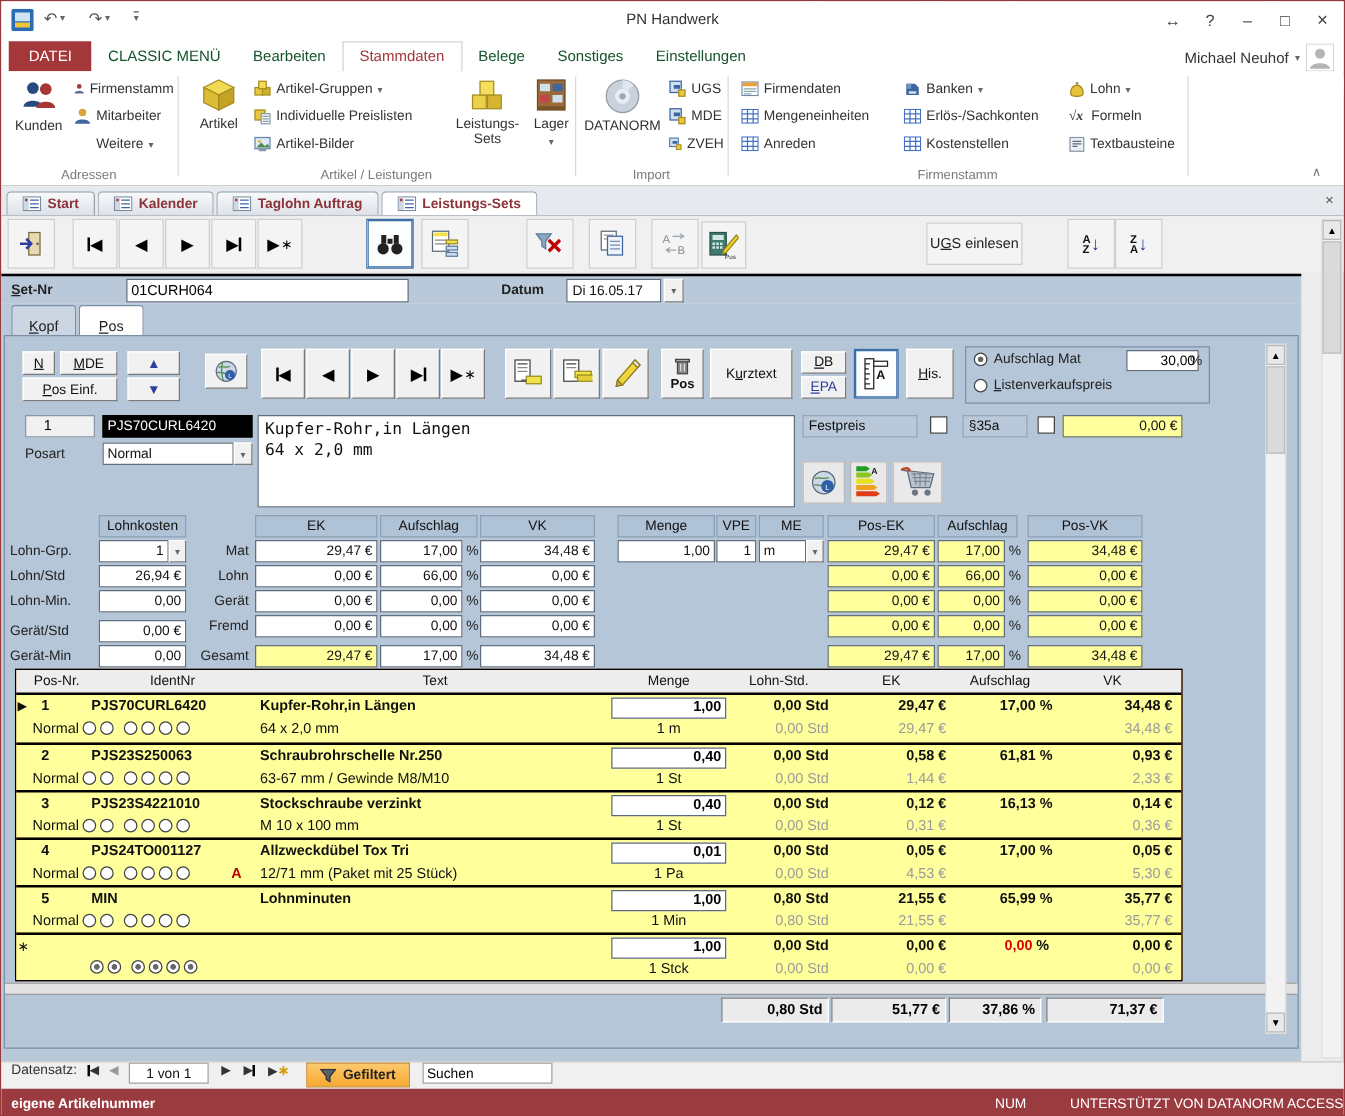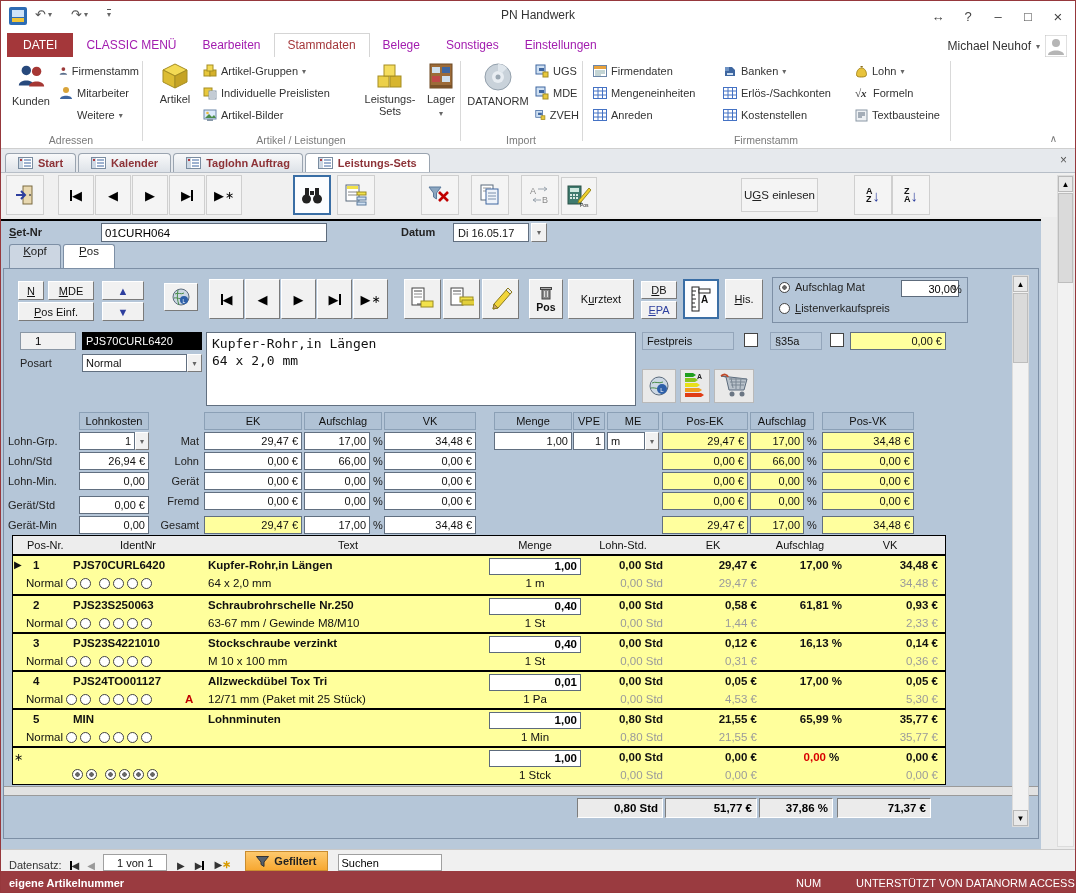--- a/index.html
+++ b/index.html
@@ -17,40 +17,40 @@
   .hd{background:#b0c2d5;border:1px solid #8ba0b6;font-size:11px;color:#111;display:flex;align-items:center;justify-content:center;}
   .flab{background:#b9c9da;border:1px solid #93a5ba;font-size:11px;color:#111;display:flex;align-items:center;padding-left:4px;}
   .sunk{background:#ebebeb;border:1px solid;border-color:#7d7d7d #ffffff #ffffff #7d7d7d;font-weight:bold;font-size:11.5px;display:flex;align-items:center;justify-content:flex-end;padding-right:4px;}
   
   .titlebar{left:0;top:0;width:100%;height:30px;background:#fff;border-bottom:0;}
   .wbtn{width:30px;height:28px;display:flex;align-items:center;justify-content:center;font-size:13px;color:#444;}
   .qat{font-size:13px;color:#555;display:flex;align-items:center;gap:2px;}
   .dd{font-size:8px;color:#666;}
   
   .rtabs{left:0;top:30px;width:100%;height:26px;background:#fff;display:flex;align-items:flex-end;}
-  .rtab{padding:4px 13px 5px;font-size:12px;color:#a21caf;}
+  .rtab{padding:4px 13px 5px;font-size:12px;color:#14532d;}
   .rtab.file{background:#a4373a;color:#fff;margin-left:6px;padding:5px 16px;}
   .rtab.act{background:#fff;border:1px solid #d5d5d5;border-bottom:none;color:#a4373a;}
   
   .rbody{left:0;top:56px;width:100%;height:92px;background:#fff;border-bottom:1px solid #cfcfcf;}
   .rgroup{position:absolute;top:0;height:90px;}
   .rcap{position:absolute;bottom:1px;left:0;width:100%;text-align:center;font-size:10.5px;color:#7a7a7a;}
   .rsep{position:absolute;top:4px;height:80px;width:1px;background:#d9d9d9;}
   .rbig{position:absolute;top:2px;height:72px;display:flex;flex-direction:column;align-items:center;padding-top:3px;gap:3px;font-size:11px;color:#333;text-align:center;line-height:12px;}
   .rcol{position:absolute;top:4px;display:flex;flex-direction:column;gap:2px;}
   .rsmall{display:flex;align-items:center;gap:4px;font-size:11px;color:#333;height:20px;white-space:nowrap;}
   
   .dtabs{left:0;top:148px;width:100%;height:24px;background:#e6e9ed;border-bottom:1px solid #b7bec7;display:flex;align-items:flex-end;padding-left:4px;}
   .dtab{display:flex;align-items:center;gap:5px;font-size:11px;font-weight:bold;color:#8d3237;background:linear-gradient(#f8f9fa,#dde2e8);border:1px solid #9aa4b0;border-bottom:none;border-radius:4px 4px 0 0;padding:3px 12px;margin-right:2px;}
   .dtab.act{background:#fff;}
   
   .tbar{left:0;top:172px;width:100%;height:44px;background:#f0f0f0;}
   
   .fhead{left:0;top:218px;width:1040px;height:24px;background:#b9c9da;border-top:2px solid #000;}
-  .ftab{position:absolute;top:0;height:24px;display:flex;align-items:flex-start;justify-content:center;font-size:11.5px;border:1px solid #7d8fa5;border-bottom:none;border-radius:3px 3px 0 0;background:#ccd6e2;color:#222;}
+  .ftab{position:absolute;top:0;height:24px;display:flex;align-items:flex-end;justify-content:center;font-size:11.5px;border:1px solid #7d8fa5;border-bottom:none;border-radius:3px 3px 0 0;background:#ccd6e2;color:#222;}
   .ftab.act{background:#fff;font-weight:normal;}
   .panel{left:2px;top:267px;width:1036px;height:571px;background:#b5c6d8;border:1px solid #7d8fa5;}
   .gly{font-size:13px;color:#000;line-height:1;}
   .vbar{display:inline-block;width:2px;height:11px;background:#000;}
   .star{color:#000;font-size:11px;margin-left:1px;}
   
   .tbl{position:absolute;left:8px;top:266px;width:934px;height:250px;border:1px solid #000;background:#c2410c;}
   .thead{position:absolute;left:0;top:0;width:100%;height:20px;background:#ededed;border-bottom:2px solid #000;}
   .th{position:absolute;top:0;height:18px;display:flex;align-items:center;justify-content:center;font-size:11px;color:#111;}
   .trow{position:absolute;left:0;width:100%;height:38px;background:#ffff9c;border-top:2px solid #000;}
@@ -61,21 +61,21 @@
   .rd{display:inline-block;width:11px;height:11px;border:1px solid #444;border-radius:50%;background:#fff;margin-right:3px;vertical-align:middle;}
   .rd.g{margin-right:8px;}
   .rd.dot{background:radial-gradient(circle,#666 2px,#fff 2.5px);}
   .mbox{position:absolute;background:#fff;border:1px solid #5d6b7c;font-size:11.5px;font-weight:bold;text-align:right;padding:1px 3px 0 0;}
   .red{color:#d80000;}
   
   .sbtrack{background:#f2f2f2;border:1px solid #dcdcdc;}
   .sbthumb{background:#dadada;border:1px solid #bdbdbd;}
   .icbtn{background:#e9e9e9;border:1px solid #b9b9b9;display:flex;align-items:center;justify-content:center;}
   
-  .recnav{left:0;top:848px;width:100%;height:22px;background:#f0f0f0;border-top:1px solid #c9c9c9;display:flex;align-items:flex-end;font-size:11px;color:#333;}
+  .recnav{left:0;top:848px;width:100%;height:22px;background:#f0f0f0;border-top:1px solid #c9c9c9;display:flex;align-items:flex-start;font-size:11px;color:#333;}
   .statusbar{left:0;top:870px;width:100%;height:23px;background:#9a3b40;color:#fff;font-size:11px;display:flex;align-items:center;}
   .mono{font-family:"DejaVu Sans Mono",monospace;}
   u{text-decoration:underline;}
   .deco circle{fill:none;stroke:#efefef;}
 </style>
 </head>
 <body>
 
 <div class="app">
 

